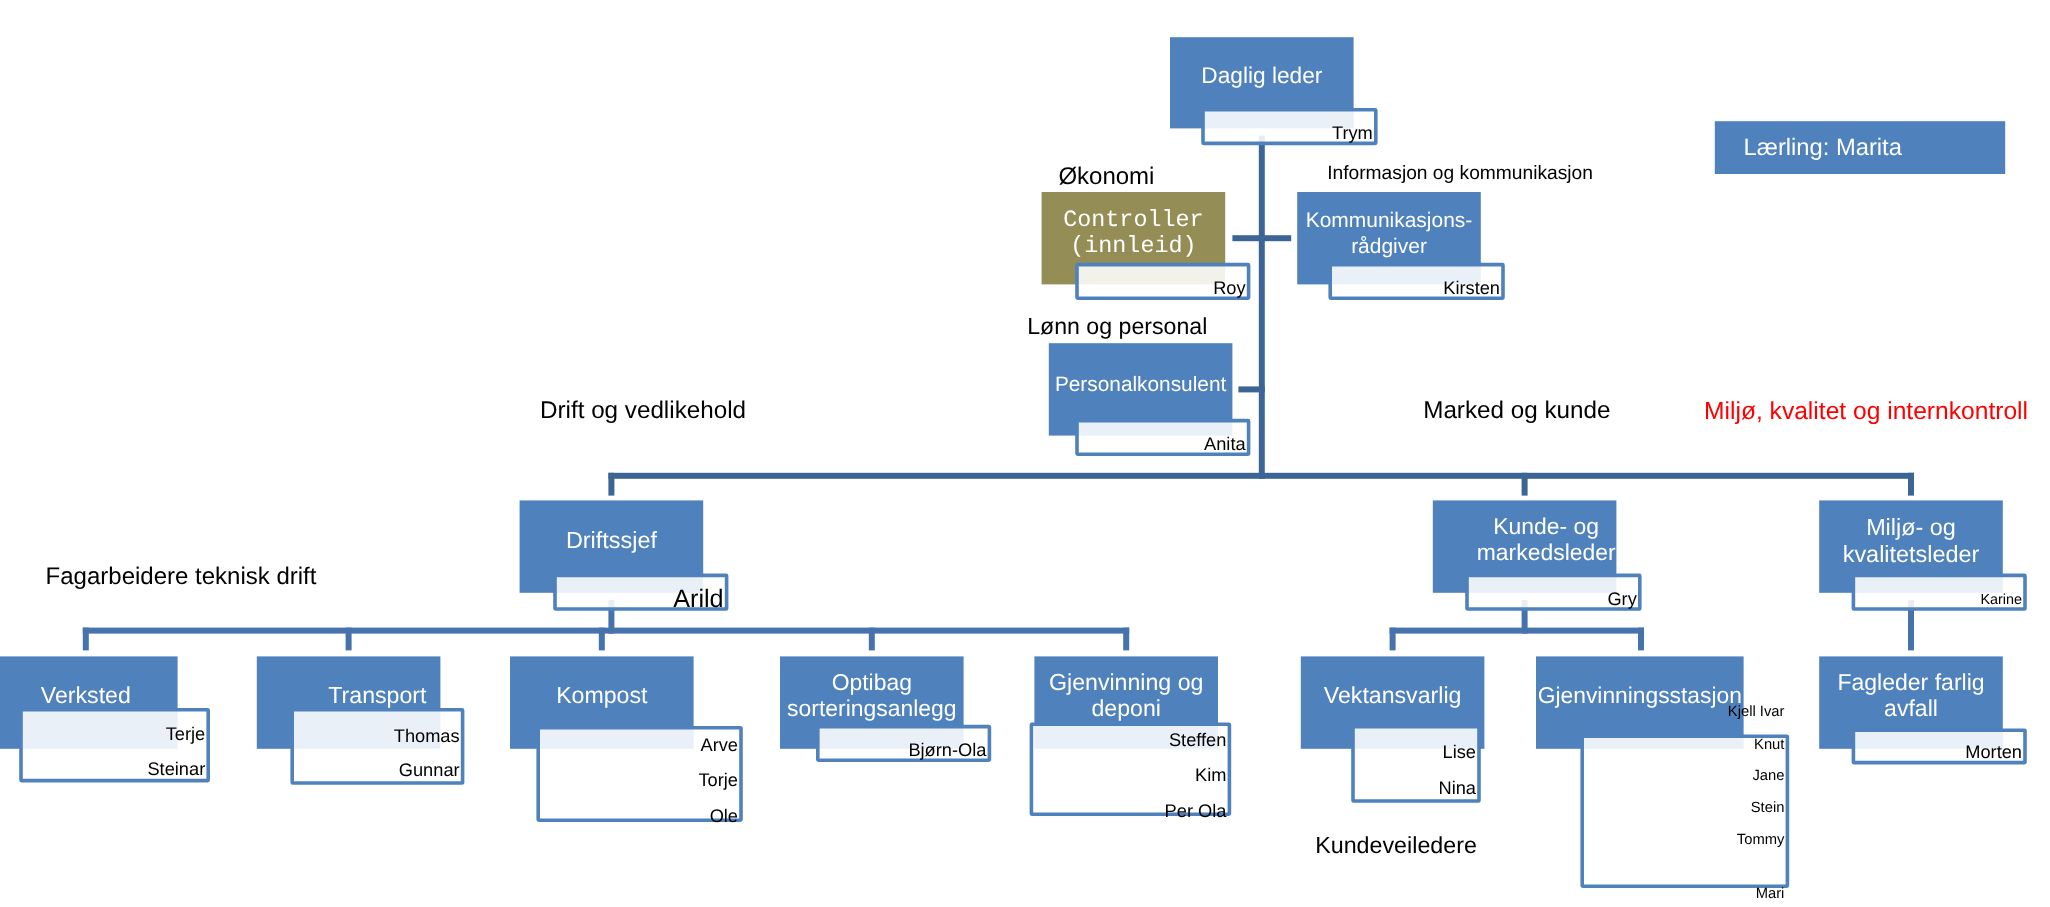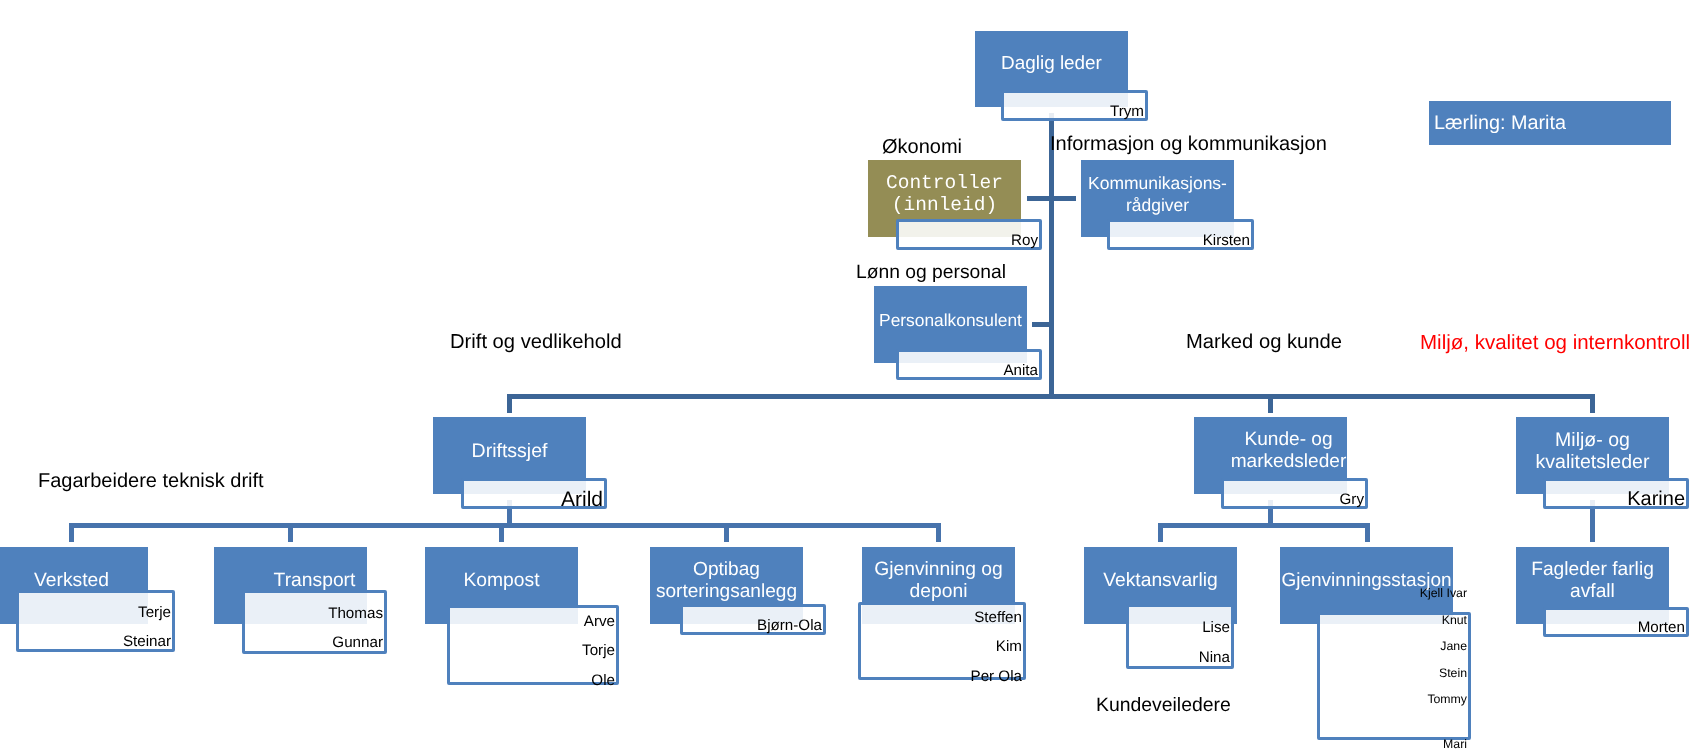--- a/index.html
+++ b/index.html
@@ -19,21 +19,21 @@
   .nname{position:absolute;box-sizing:border-box;border:3px solid #4f81bd;border-radius:2px;
          background:rgba(255,255,255,0.881);color:#000;
          display:flex;align-items:center;justify-content:flex-end;}
   .nname .inner{text-align:right;padding-right:1px;white-space:nowrap;}
   .nline{display:block;margin-top:12px;}
   .nline.blank{height:6px;line-height:6px;}
   .lbl{position:absolute;white-space:nowrap;line-height:23px;}
   .lbl-black{color:#000;}
   .lbl-red{color:#ff0000;}
   .badge{position:absolute;background:#4f81bd;color:#fff;font-size:19.8px;display:flex;
-         align-items:center;padding-left:5px;box-sizing:border-box;}
+         align-items:center;padding-left:24px;box-sizing:border-box;}
 </style>
 </head>
 <body>
 
 <div id="stage">
 <div class="conn conn-l1" style="left:1048.5px;top:113px;width:5px;height:286px;"></div>
 <div class="conn conn-l1" style="left:1027px;top:196px;width:26.5px;height:5px;"></div>
 <div class="conn conn-l1" style="left:1048.5px;top:196px;width:27.5px;height:5px;"></div>
 <div class="conn conn-l1" style="left:1032px;top:322px;width:21.5px;height:5px;"></div>
 <div class="conn conn-l1" style="left:507px;top:394px;width:1088px;height:5px;"></div>
@@ -127,21 +127,21 @@
         </div>
       </div>
 </div>
 <div class="node">
 <div class="nbox fill-blue" style="left:1516px;top:417px;width:153px;height:77px;font-size:19.51px;line-height:22px;">
         <div class="tw">
           <span class="tline">Miljø- og</span>
           <span class="tline">kvalitetsleder</span>
         </div>
       </div>
-<div class="nname" style="left:1543px;top:478px;width:146px;height:31px;font-size:20px;line-height:17.4px;">
+<div class="nname" style="left:1543px;top:478px;width:146px;height:31px;font-size:12px;line-height:17.4px;">
         <div class="inner">
           <span class="nline">Karine</span>
         </div>
       </div>
 </div>
 <div class="node">
 <div class="nbox fill-blue" style="left:-5px;top:547px;width:153px;height:77px;font-size:19.3px;line-height:22px;">
         <div class="tw">
           <span class="tline">Verksted</span>
         </div>
@@ -220,21 +220,21 @@
           <span class="nline">Nina</span>
         </div>
       </div>
 </div>
 <div class="node">
 <div class="nbox fill-blue" style="left:1280px;top:547px;width:173px;height:77px;font-size:19.0px;line-height:22px;">
         <div class="tw">
           <span class="tline">Gjenvinningsstasjon</span>
         </div>
       </div>
-<div class="nname" style="left:1317px;top:612px;width:154px;height:128px;font-size:12.3px;line-height:14.6px;">
+<div class="nname" style="left:1317px;top:612px;width:174px;height:128px;font-size:12.3px;line-height:14.6px;">
         <div class="inner">
           <span class="nline">Kjell Ivar</span>
           <span class="nline">Knut</span>
           <span class="nline">Jane</span>
           <span class="nline">Stein</span>
           <span class="nline">Tommy</span>
           <span class="nline blank"></span>
           <span class="nline">Mari</span>
           <span class="nline">Per</span>
         </div>
@@ -247,21 +247,21 @@
           <span class="tline">avfall</span>
         </div>
       </div>
 <div class="nname" style="left:1543px;top:607px;width:146px;height:30px;font-size:15.2px;line-height:17.4px;">
         <div class="inner">
           <span class="nline">Morten</span>
         </div>
       </div>
 </div>
 <div class="lbl lbl-black" style="left:882px;top:136px;font-size:20.0px;">Økonomi</div>
-<div class="lbl lbl-black" style="left:1050px;top:133px;font-size:20.0px;">Informasjon og kommunikasjon</div>
+<div class="lbl lbl-black" style="left:1106px;top:133px;font-size:16px;">Informasjon og kommunikasjon</div>
 <div class="lbl lbl-black" style="left:856px;top:261px;font-size:19.3px;">Lønn og personal</div>
 <div class="lbl lbl-black" style="left:450px;top:331px;font-size:20.2px;">Drift og vedlikehold</div>
 <div class="lbl lbl-black" style="left:1186px;top:331px;font-size:20.2px;">Marked og kunde</div>
 <div class="lbl lbl-red" style="left:1420px;top:331px;font-size:20.5px;">Miljø, kvalitet og internkontroll</div>
 <div class="lbl lbl-black" style="left:38px;top:470px;font-size:20.0px;">Fagarbeidere teknisk drift</div>
 <div class="lbl lbl-black" style="left:1096px;top:694px;font-size:19.4px;">Kundeveiledere</div>
 <div class="badge" style="left:1429px;top:101px;width:242px;height:44px;">
       <span>Lærling: Marita</span>
     </div>
 </div>

